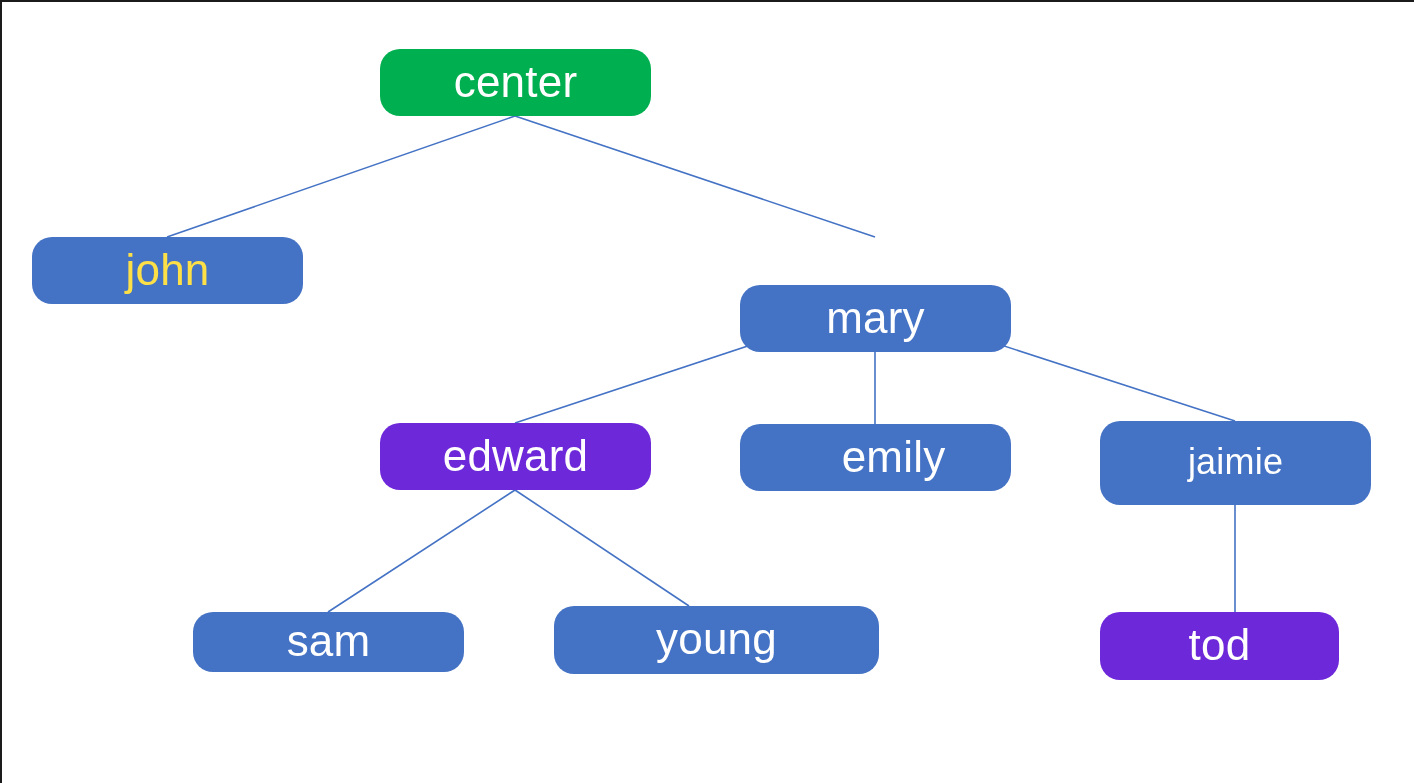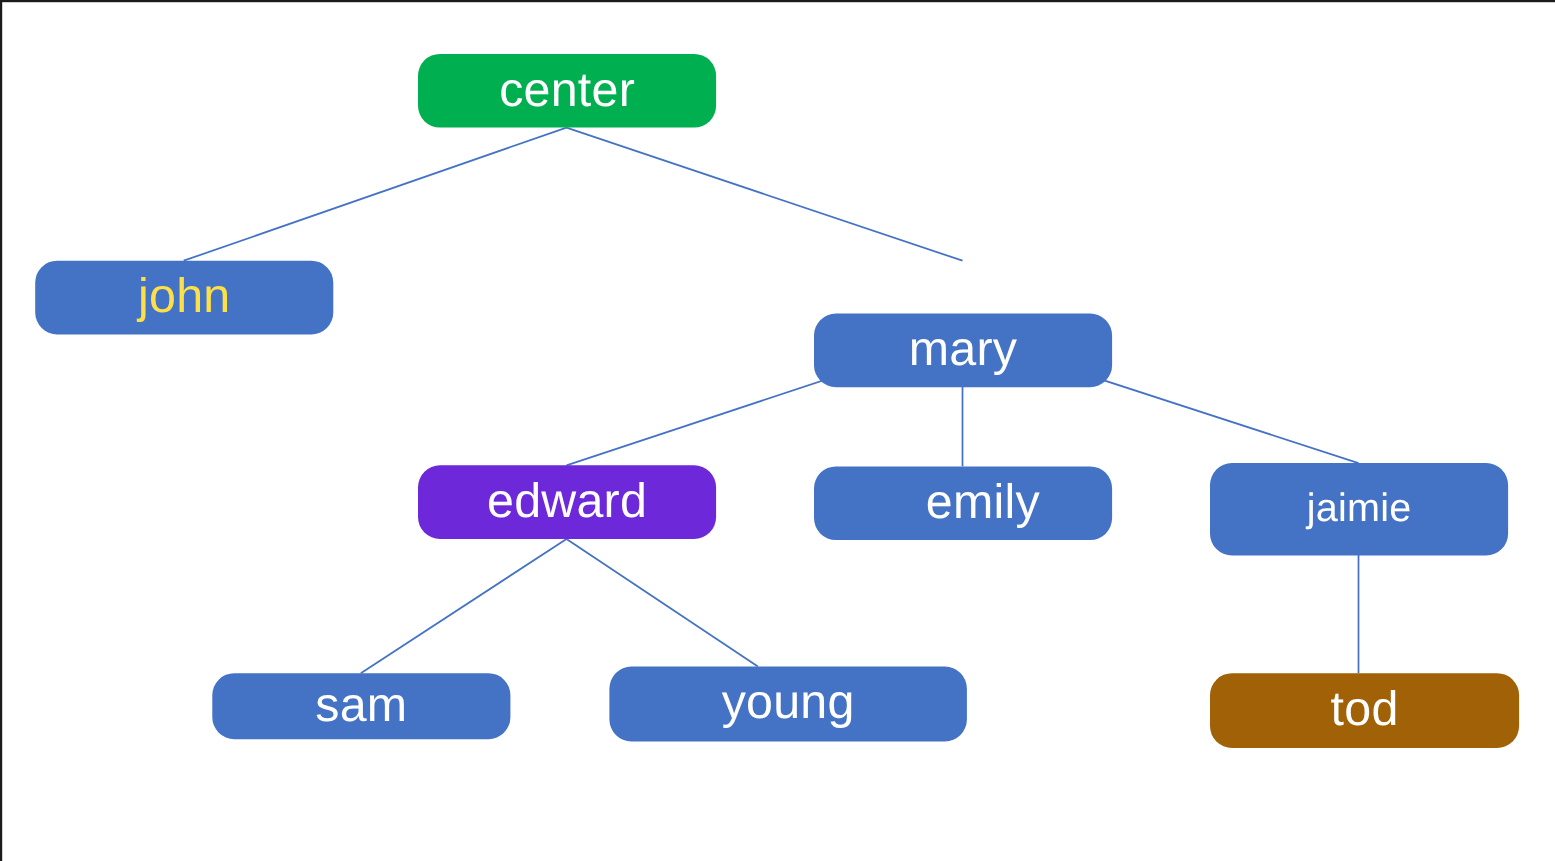--- a/index.html
+++ b/index.html
@@ -80,17 +80,17 @@
       </div>
       <div class="node" style="left: 1098px; top: 419px; width: 271px; height: 84px; background: rgb(68, 114, 196); font-size: 36px; color: rgb(255, 255, 255);">
         <span class="node-label">jaimie</span>
       </div>
       <div class="node" style="left: 191px; top: 610px; width: 271px; height: 60px; background: rgb(68, 114, 196); font-size: 44px; color: rgb(255, 255, 255); justify-content: center;">
         <span class="node-label">sam</span>
       </div>
       <div class="node" style="left: 552px; top: 604px; width: 325px; height: 68px; background: rgb(68, 114, 196); font-size: 44px; color: rgb(255, 255, 255);">
         <span class="node-label">young</span>
       </div>
-      <div class="node" style="left: 1098px; top: 610px; width: 281px; height: 68px; background: #a16207; font-size: 44px; color: rgb(255, 255, 255);">
+      <div class="node" style="left: 1098px; top: 610px; width: 239px; height: 68px; background: #6d28d9; font-size: 44px; color: rgb(255, 255, 255);">
         <span class="node-label">tod</span>
       </div>
     </div>
 </div>
 
 </body></html>

